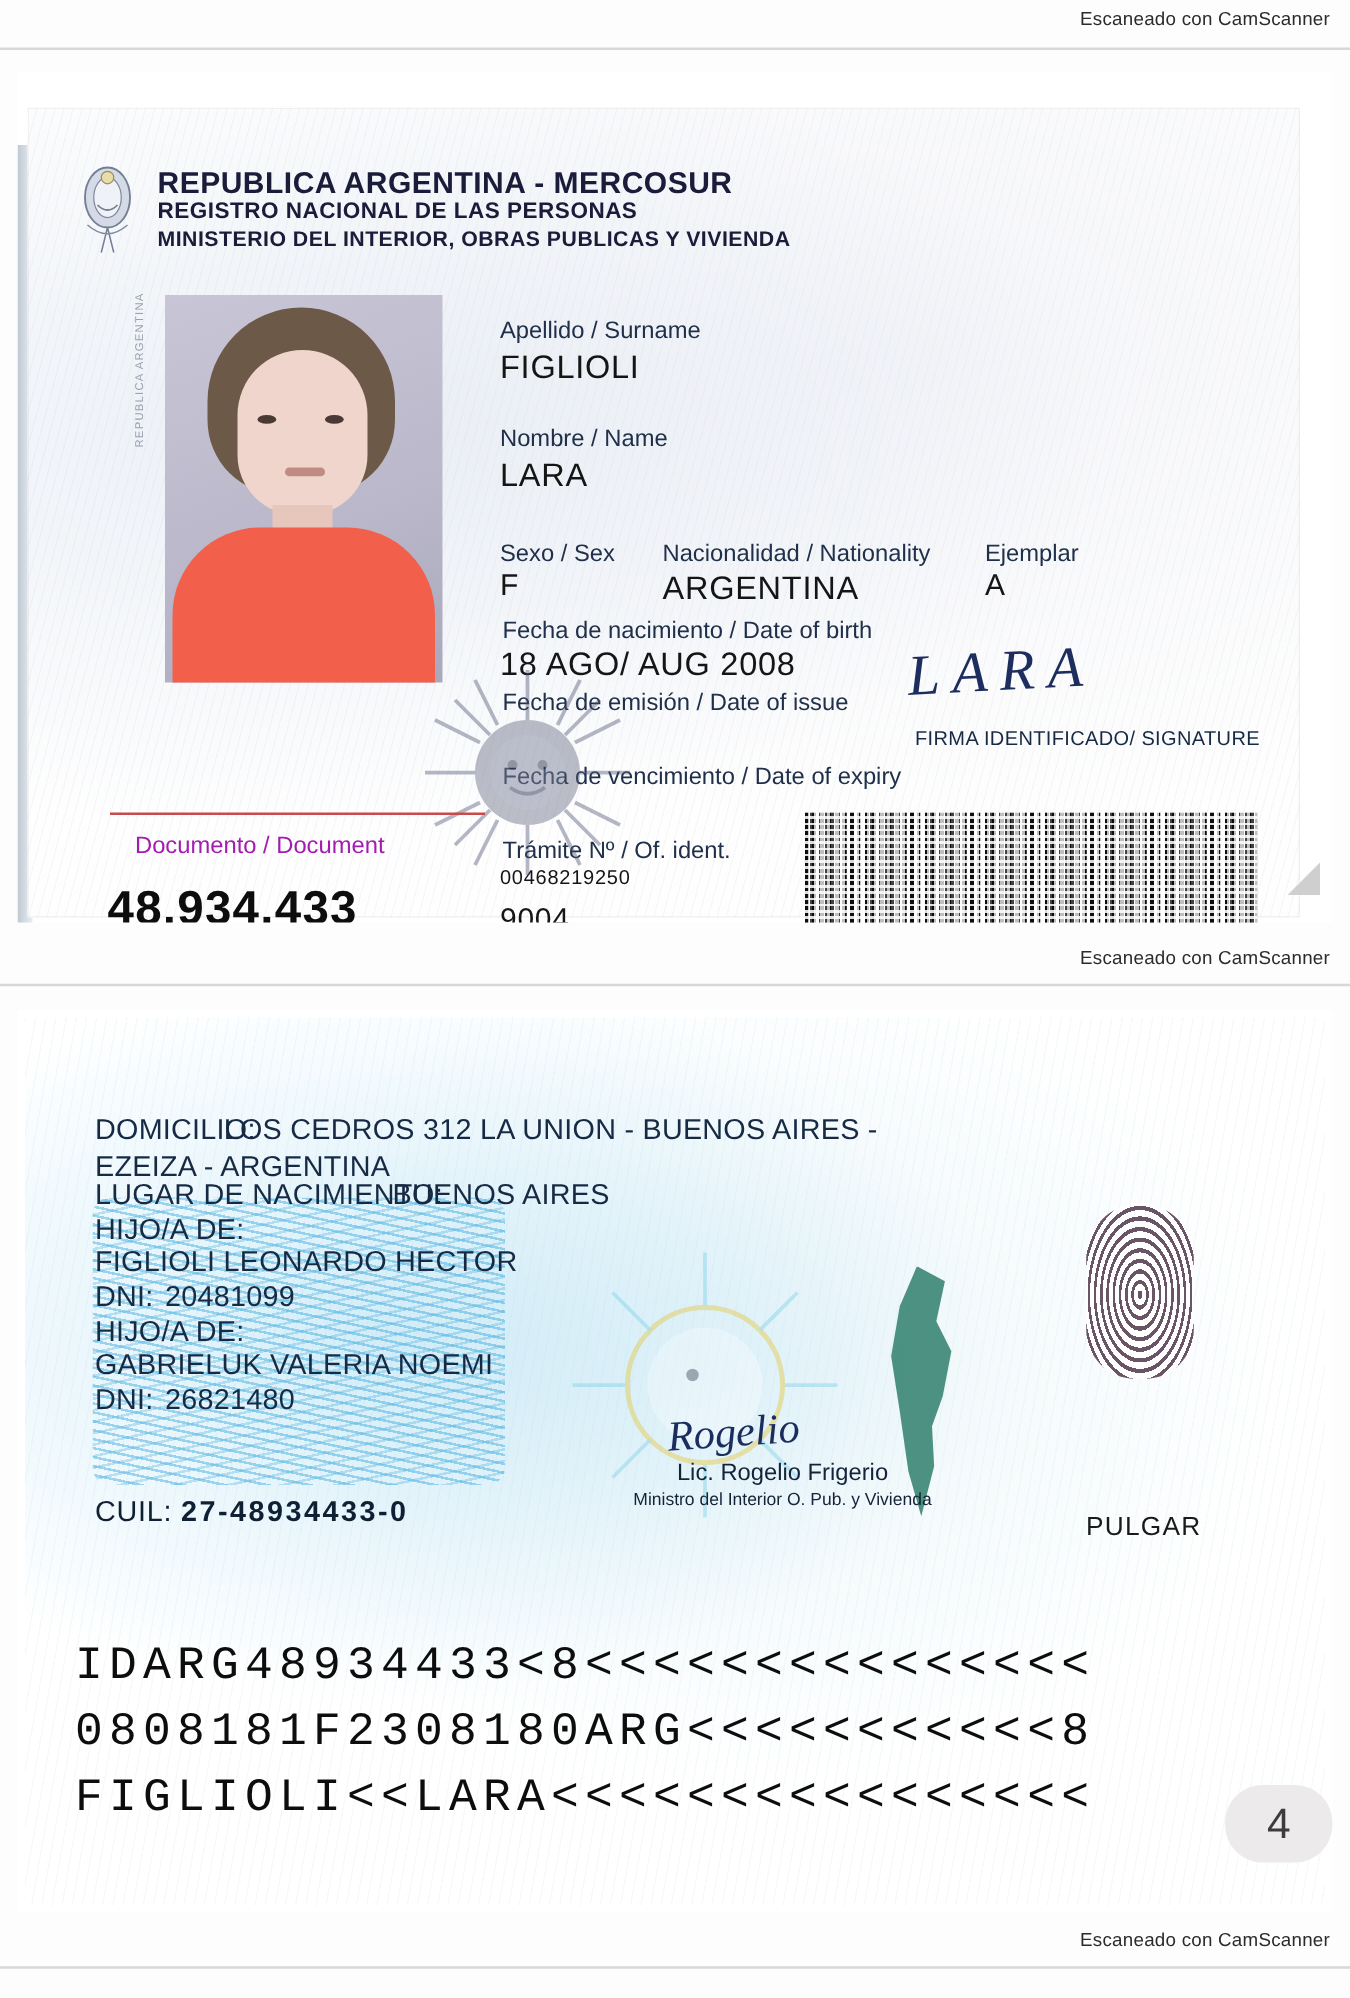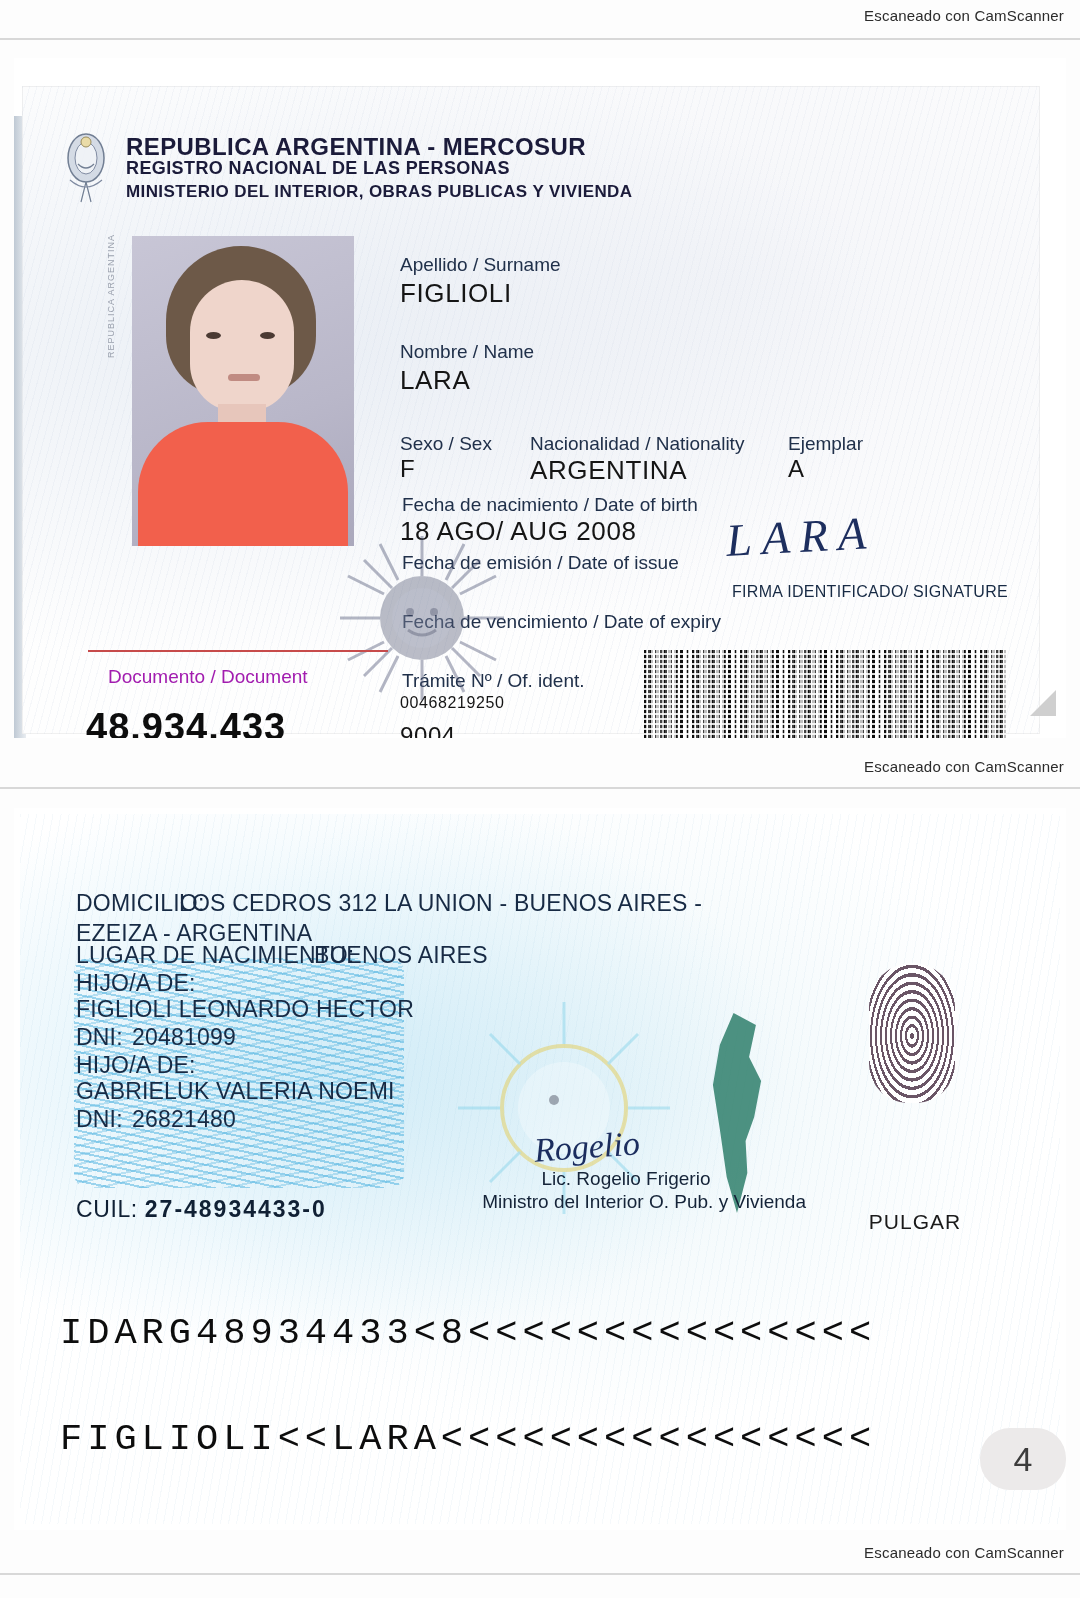--- a/index.html
+++ b/index.html
@@ -261,22 +261,22 @@
     left: 432px; top: 360px;
     width: 360px;
     text-align: center;
     font-size: 19px;
     color:#142338;
   }
   .minister-role {
     position: absolute;
     left: 432px; top: 383px;
     width: 360px;
-    text-align: right;
-    font-size: 19px;
+    text-align: center;
+    font-size: 14px;
     color:#142338;
   }
   .thumb {
     position:absolute; left:855px; top:155px; width:86px; height:140px;
     border-radius: 44px 44px 40px 40px;
     background:
       repeating-radial-gradient(ellipse at 50% 52%, #6a5566 0 2px, rgba(255,255,255,.92) 2px 5px);
     overflow:hidden;
   }
   .thumb-label {
@@ -483,19 +483,20 @@
     <div class="minister-sig">Rogelio</div>
     <div class="minister-name">Lic. Rogelio Frigerio</div>
     <div class="minister-role">Ministro del Interior O. Pub. y Vivienda</div>
 
     <div class="thumb"></div>
     <div class="thumb-label">PULGAR</div>
 
   </div>
 
   <div class="mrz mrz1">IDARG48934433&lt;8&lt;&lt;&lt;&lt;&lt;&lt;&lt;&lt;&lt;&lt;&lt;&lt;&lt;&lt;&lt;</div>
+  <div class="mrz mrz2">0808181F2308180ARG&lt;&lt;&lt;&lt;&lt;&lt;&lt;&lt;&lt;&lt;&lt;8</div>
   <div class="mrz mrz3">FIGLIOLI&lt;&lt;LARA&lt;&lt;&lt;&lt;&lt;&lt;&lt;&lt;&lt;&lt;&lt;&lt;&lt;&lt;&lt;&lt;</div>
 
   <div class="page-badge">4</div>
 
   <div class="wm wm-bot">Escaneado con CamScanner</div>
   <div class="hr hr3"></div>
 </div>
 
 </body></html>

